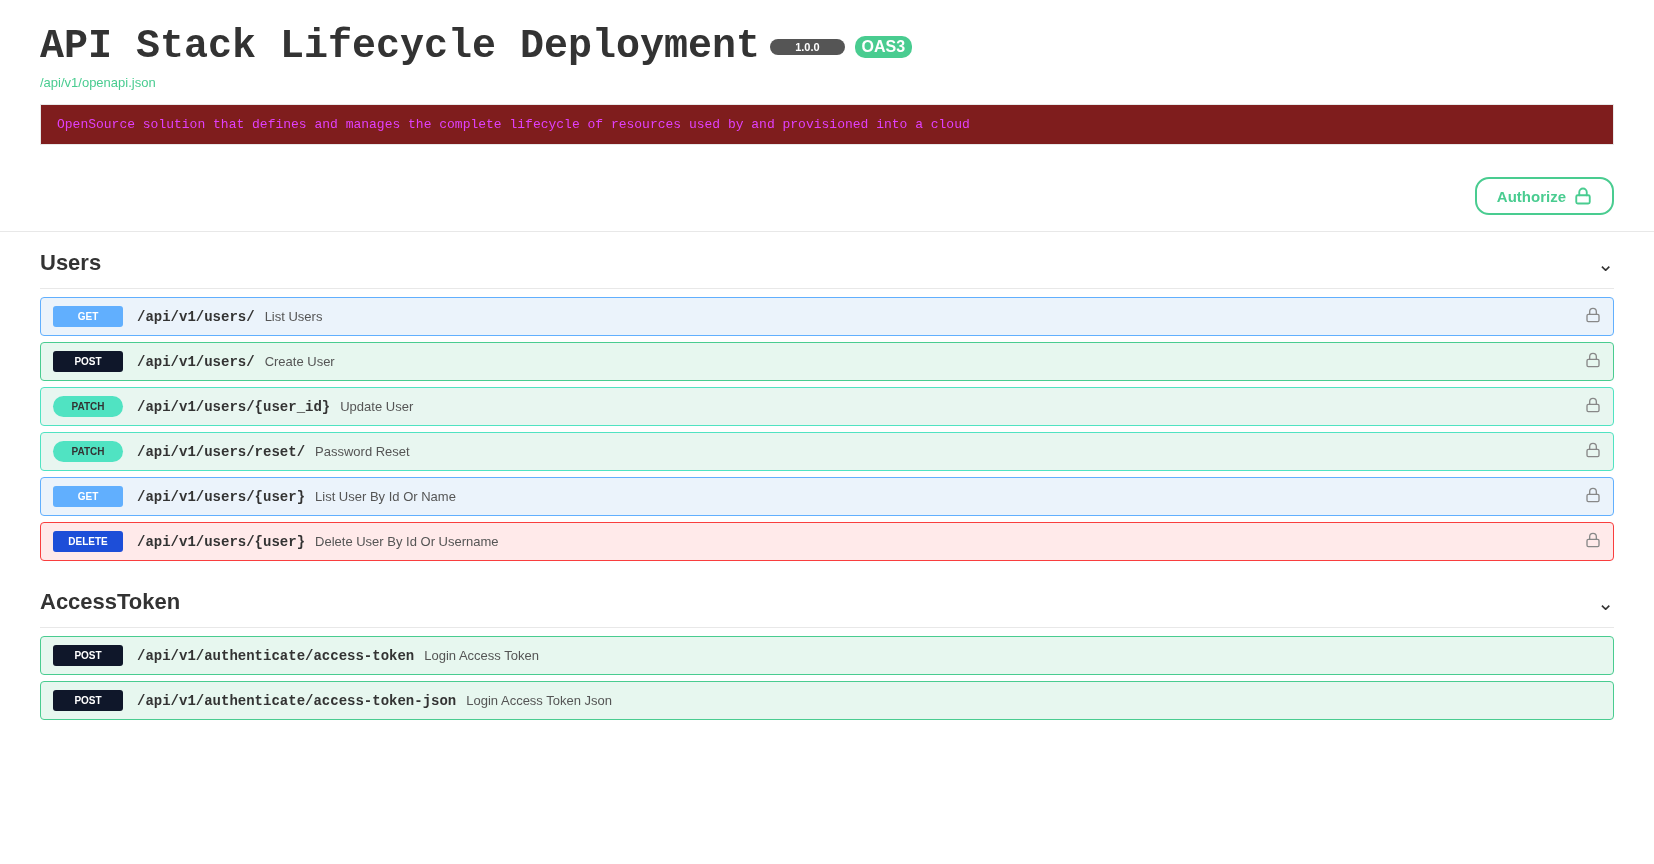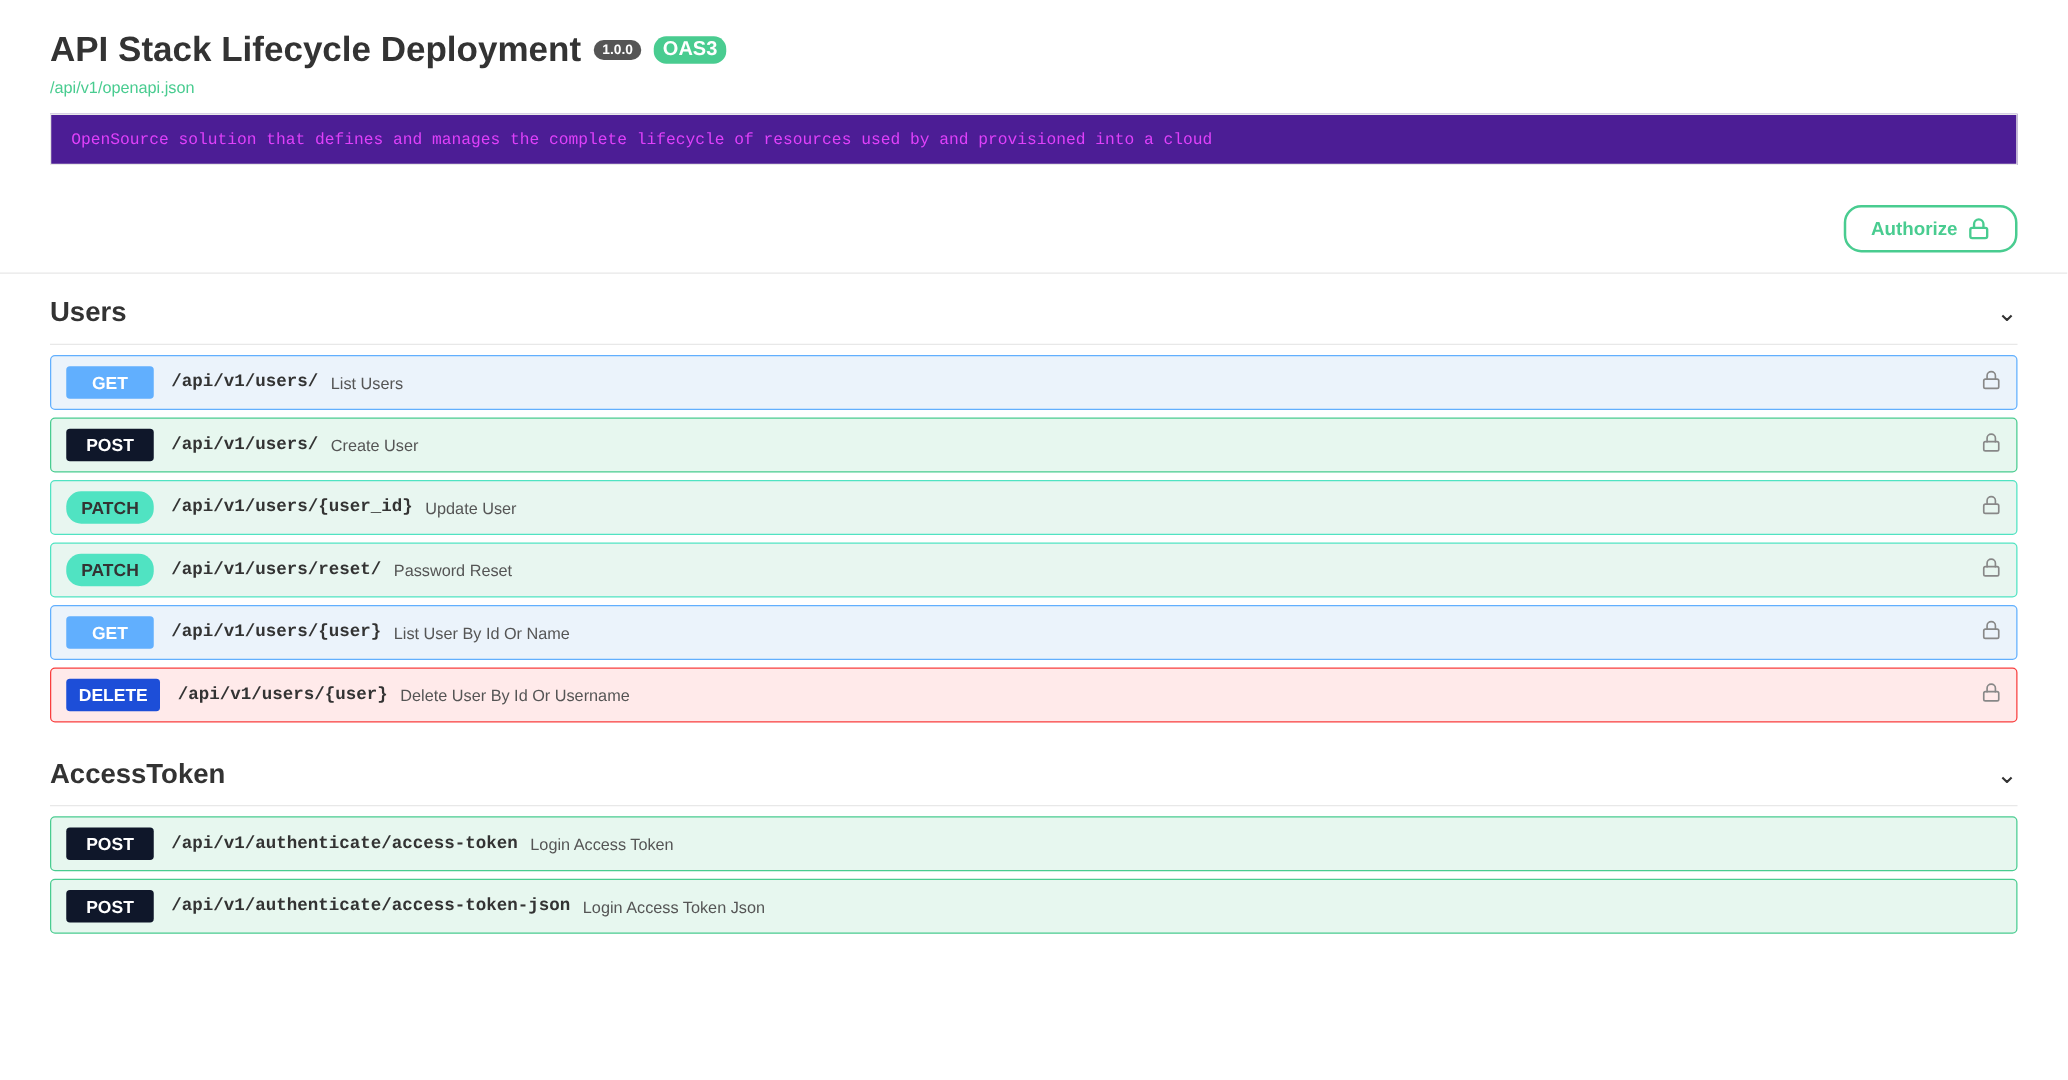--- a/index.html
+++ b/index.html
@@ -15,30 +15,31 @@
     }
 
     .title-row {
       display: flex;
       align-items: center;
       gap: 10px;
       margin-bottom: 6px;
     }
 
     .page-title {
-      font-size: 28px;
-      font-weight: bold;
-      color: #333;
+      font-size: 40px;
+      font-weight: bold;
+      color: #333;
+      font-family: Liberation Mono, monospace;
     }
 
     .badge-version {
       background: #555;
       color: #fff;
       font-size: 11px;
-      padding: 2px 7px;
+      padding: 2px 25px;
       border-radius: 10px;
       font-weight: bold;
     }
 
     .badge-oas {
       background: #49cc90;
       color: #fff;
       font-size: 16px;
       padding: 2px 7px;
       border-radius: 10px;
@@ -47,21 +48,21 @@
 
     .subtitle-link {
       color: #49cc90;
       font-size: 13px;
       text-decoration: none;
       display: block;
       margin-bottom: 14px;
     }
 
     .description-box {
-      background: #4c1d95;
+      background: #7f1d1d;
       border: 1px solid #e8e8e8;
       padding: 12px 16px;
       font-family: 'Courier New', monospace;
       font-size: 13px;
       color: #e040fb;
       margin-bottom: 0;
     }
 
     .authorize-row {
       display: flex;
@@ -145,21 +146,21 @@
       background: #e8f6f0;
       border-color: #50e3c2;
     }
 
     .endpoint-row.delete {
       background: #ffeaea;
       border-color: #f93e3e;
     }
 
     .method-badge {
-      font-size: 14px;
+      font-size: 10px;
       font-weight: bold;
       color: #fff;
       padding: 5px 10px;
       border-radius: 3px;
       min-width: 70px;
       text-align: center;
       margin-right: 14px;
       flex-shrink: 0;
     }
 

